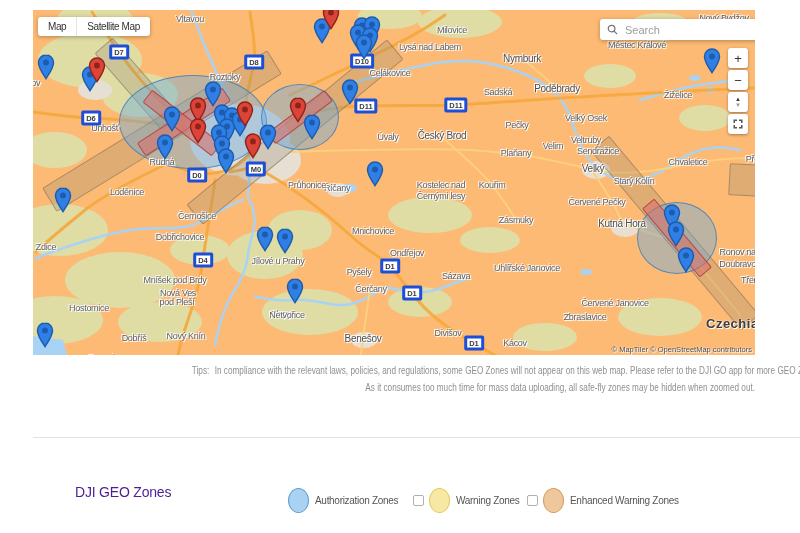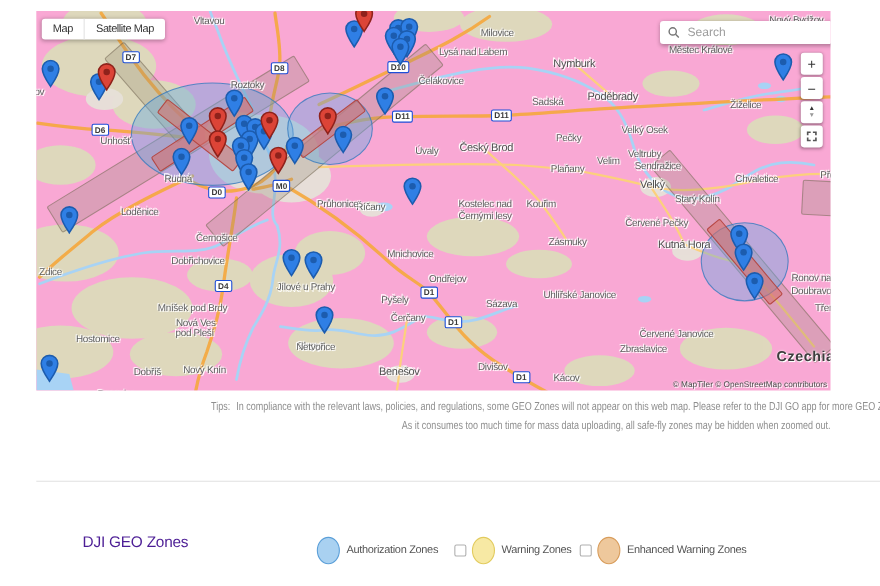--- a/index.html
+++ b/index.html
@@ -1,29 +1,29 @@
 <!DOCTYPE html>
 <html><head>
 <meta charset="utf-8">
 <style>
   html,body{margin:0;padding:0;background:#fff;width:800px;height:533px;overflow:hidden;
     font-family:"Liberation Sans",sans-serif;}
   #stage{position:relative;width:800px;height:533px;background:#fff;}
 
   
-  #map{position:absolute;left:33px;top:10px;width:722px;height:345px;background:#f9a8d4;overflow:hidden;}
+  #map{position:absolute;left:33px;top:10px;width:722px;height:345px;background:#fdba74;overflow:hidden;}
   #map svg.base{position:absolute;left:0;top:0;}
   #zones,#labels,#pins{position:absolute;left:0;top:0;width:100%;height:100%;}
   .zone-alt{position:absolute;background:rgba(146,136,114,.28);border:1px solid rgba(115,104,84,.5);border-radius:2px;}
   .zone-auth{position:absolute;background:rgba(100,170,226,.42);border:1.5px solid rgba(45,115,185,.7);border-radius:50%;}
   .zone-res{position:absolute;background:rgba(216,112,106,.58);border:1px solid rgba(178,62,56,.85);border-radius:2px;}
   .town{position:absolute;transform:translate(-50%,-50%);white-space:nowrap;font-size:9px;letter-spacing:-.3px;
     color:#5d5d5d;text-shadow:0 0 2px #fff,0 0 2px #fff,1px 1px 0 #fff,-1px -1px 0 #fff;}
   .town.major{font-size:10px;color:#4e4e4e;}
-  .shield{position:absolute;transform:translate(-50%,-50%);background:#fff;border:1px solid #1d4ed8;border-radius:2px;
+  .shield{position:absolute;transform:translate(-50%,-50%);background:#fff;border:3px solid #1d4ed8;border-radius:2px;
     font-size:7.5px;font-weight:bold;color:#3a3a3a;padding:0 2px;line-height:9px;height:9px;}
   .country{position:absolute;font-size:13px;font-weight:600;color:#3c3c3c;letter-spacing:.5px;
     text-shadow:0 0 2px #fff,1px 1px 0 #fff;}
   .pin{position:absolute;width:18px;height:26px;}
   .pin svg{display:block;}
 
   
   .maptype{position:absolute;left:5px;top:7px;display:flex;background:#fff;border-radius:3px;
     box-shadow:0 1px 4px rgba(0,0,0,.3);height:19px;align-items:stretch;z-index:30;}
   .maptype button{background:none;border:none;font-family:inherit;font-size:10px;letter-spacing:-.4px;color:#333;
@@ -146,21 +146,21 @@
         <div class="zone-res" style="left: 105px; top: 105px; width: 86px; height: 14px; transform: rotate(38deg);"></div>
         <div class="zone-res" style="left: 231px; top: 100px; width: 70px; height: 12px; transform: rotate(-37deg);"></div>
         <div class="zone-res" style="left: 599px; top: 220px; width: 88px; height: 14px; transform: rotate(50deg);"></div>
       </div>
     <div id="labels">
         <span class="town" style="left: 157px; top: 9px;">Vltavou</span>
         <span class="town" style="left: 192px; top: 67px;">Roztoky</span>
         <span class="town" style="left: 419px; top: 20px;">Milovice</span>
         <span class="town" style="left: 397px; top: 37px;">Lysá nad Labem</span>
         <span class="town major" style="left: 489px; top: 48px;">Nymburk</span>
-        <span class="town" style="left: 368px; top: 63px;">Čelákovice</span>
+        <span class="town" style="left: 357px; top: 63px;">Čelákovice</span>
         <span class="town" style="left: 465px; top: 82px;">Sadská</span>
         <span class="town major" style="left: 524px; top: 78px;">Poděbrady</span>
         <span class="town" style="left: 604px; top: 35px;">Městec Králové</span>
         <span class="town" style="left: 691px; top: 8px;">Nový Bydžov</span>
         <span class="town" style="left: 645px; top: 85px;">Žiželice</span>
         <span class="town" style="left: 553px; top: 108px;">Velký Osek</span>
         <span class="town" style="left: 553px; top: 130px;">Veltruby</span>
         <span class="town" style="left: 520px; top: 136px;">Velim</span>
         <span class="town" style="left: 484px; top: 115px;">Pečky</span>
         <span class="town major" style="left: 409px; top: 125px;">Český Brod</span>

